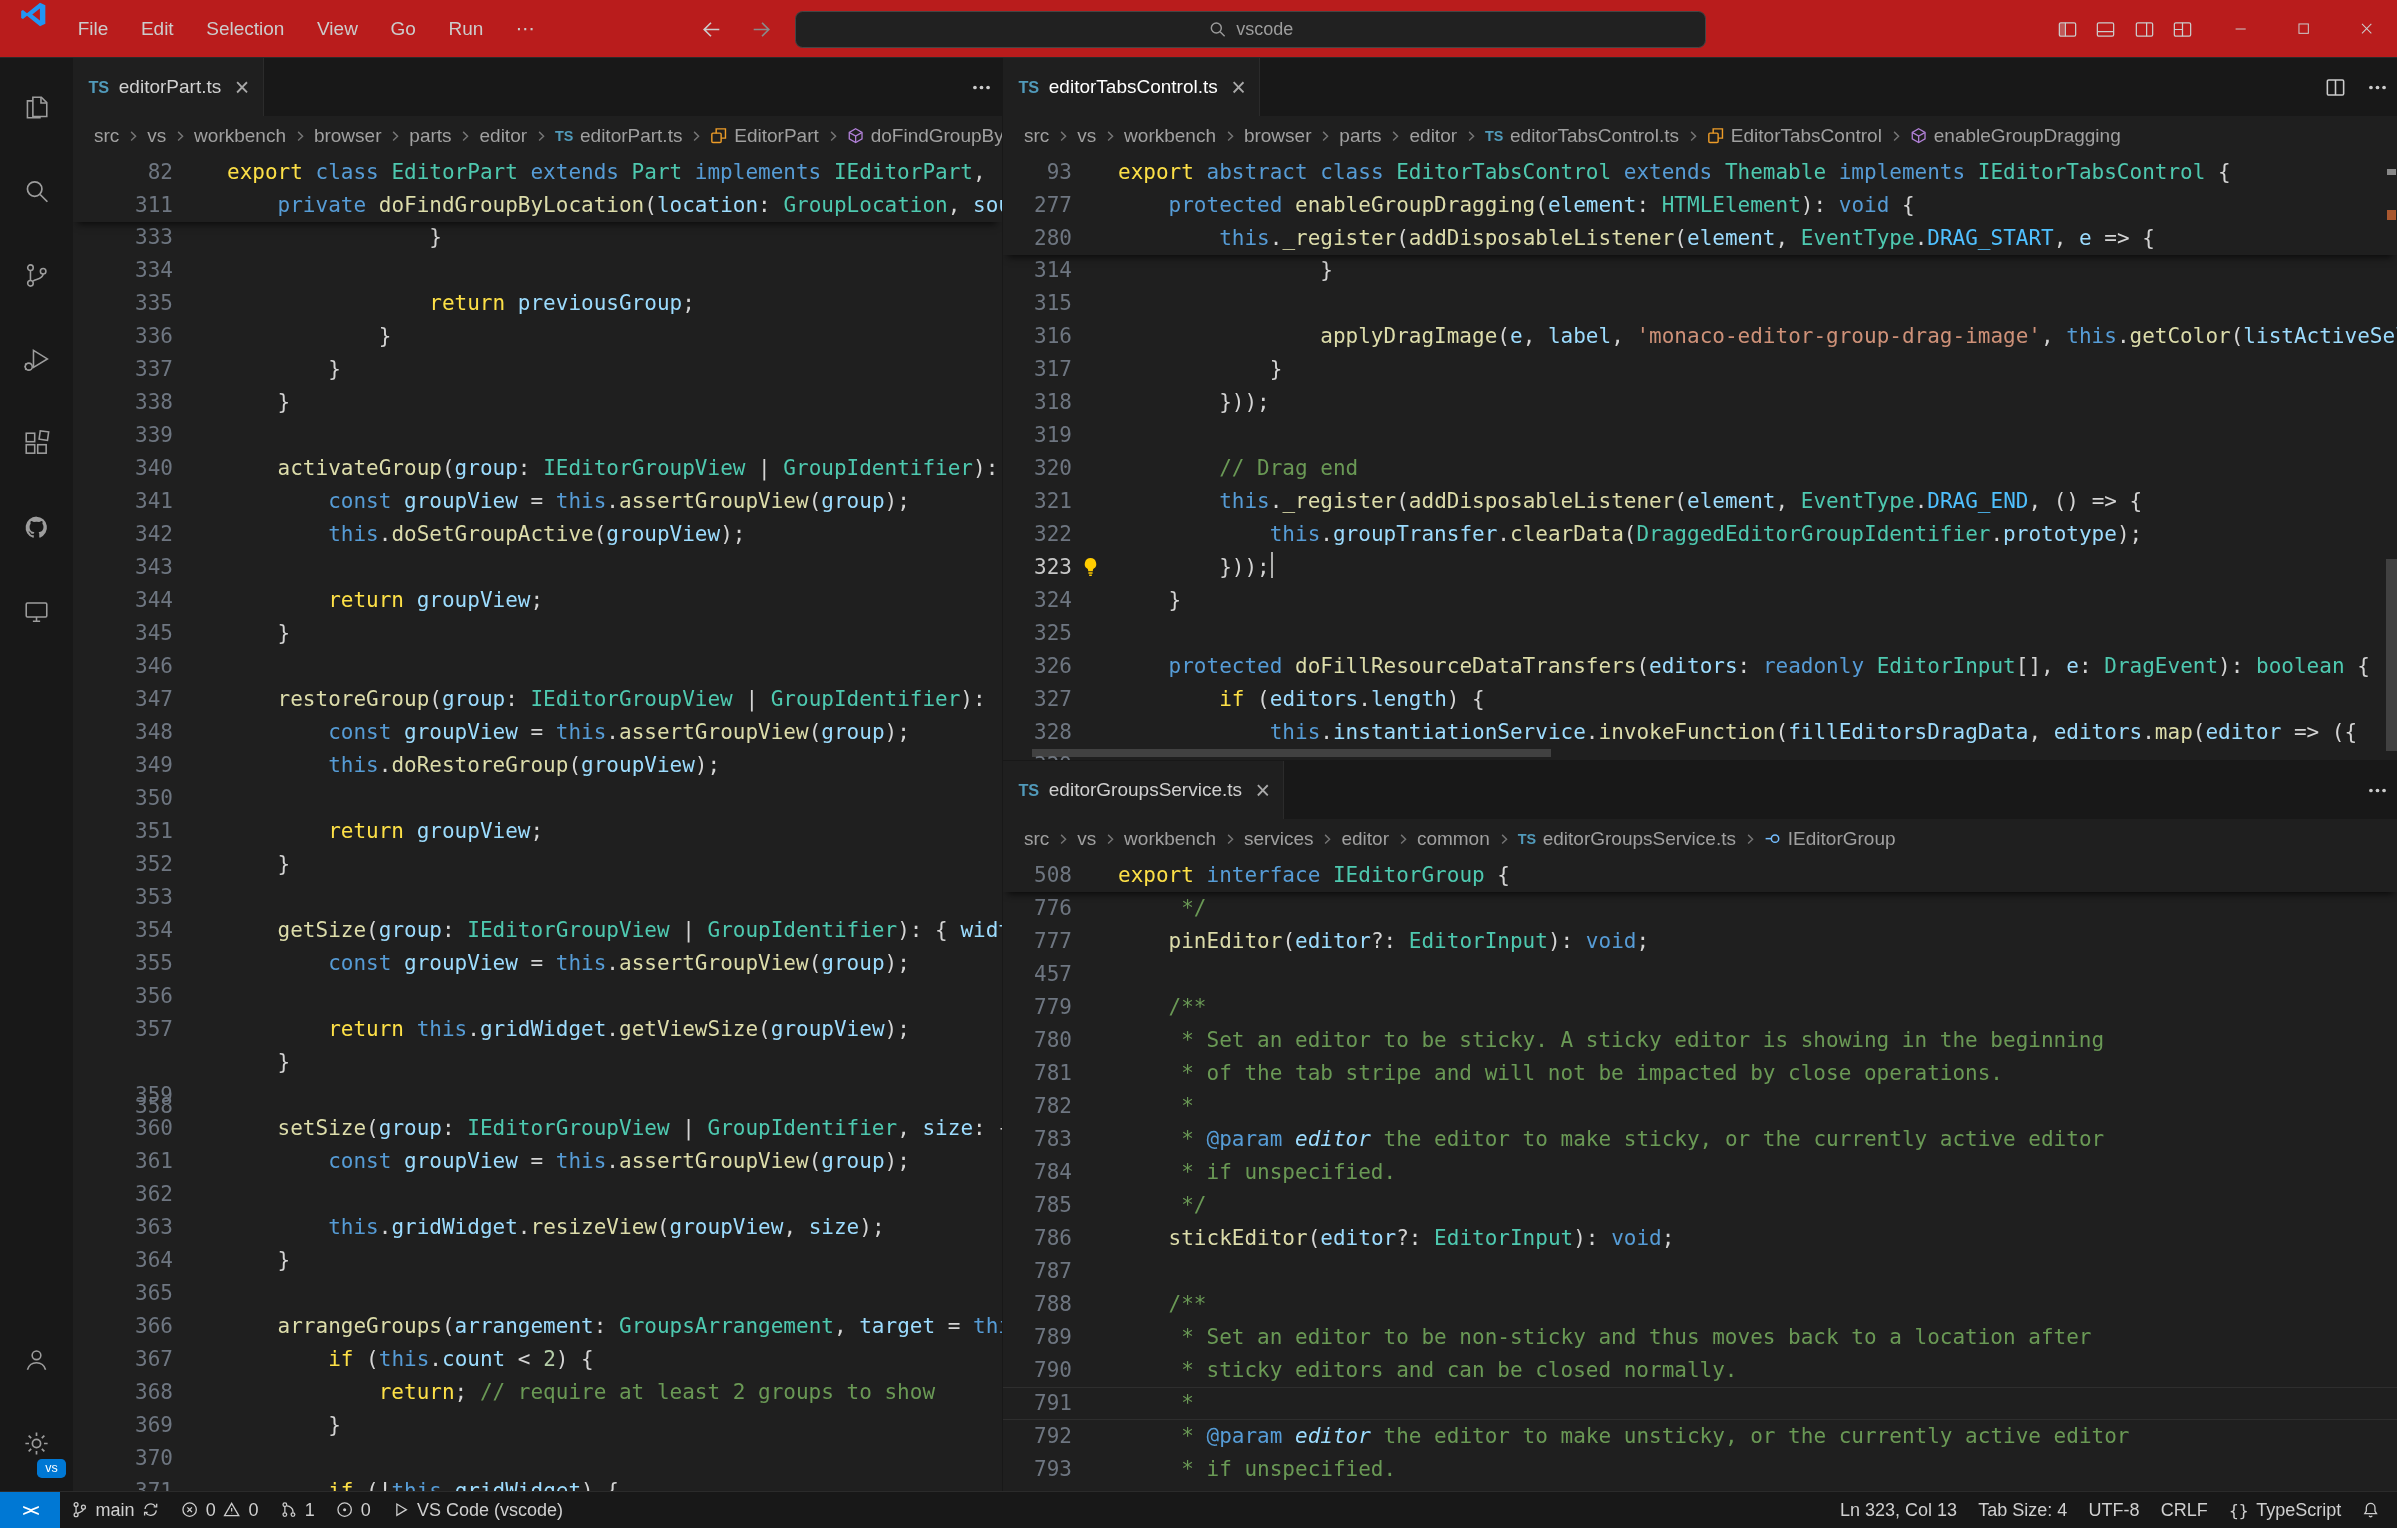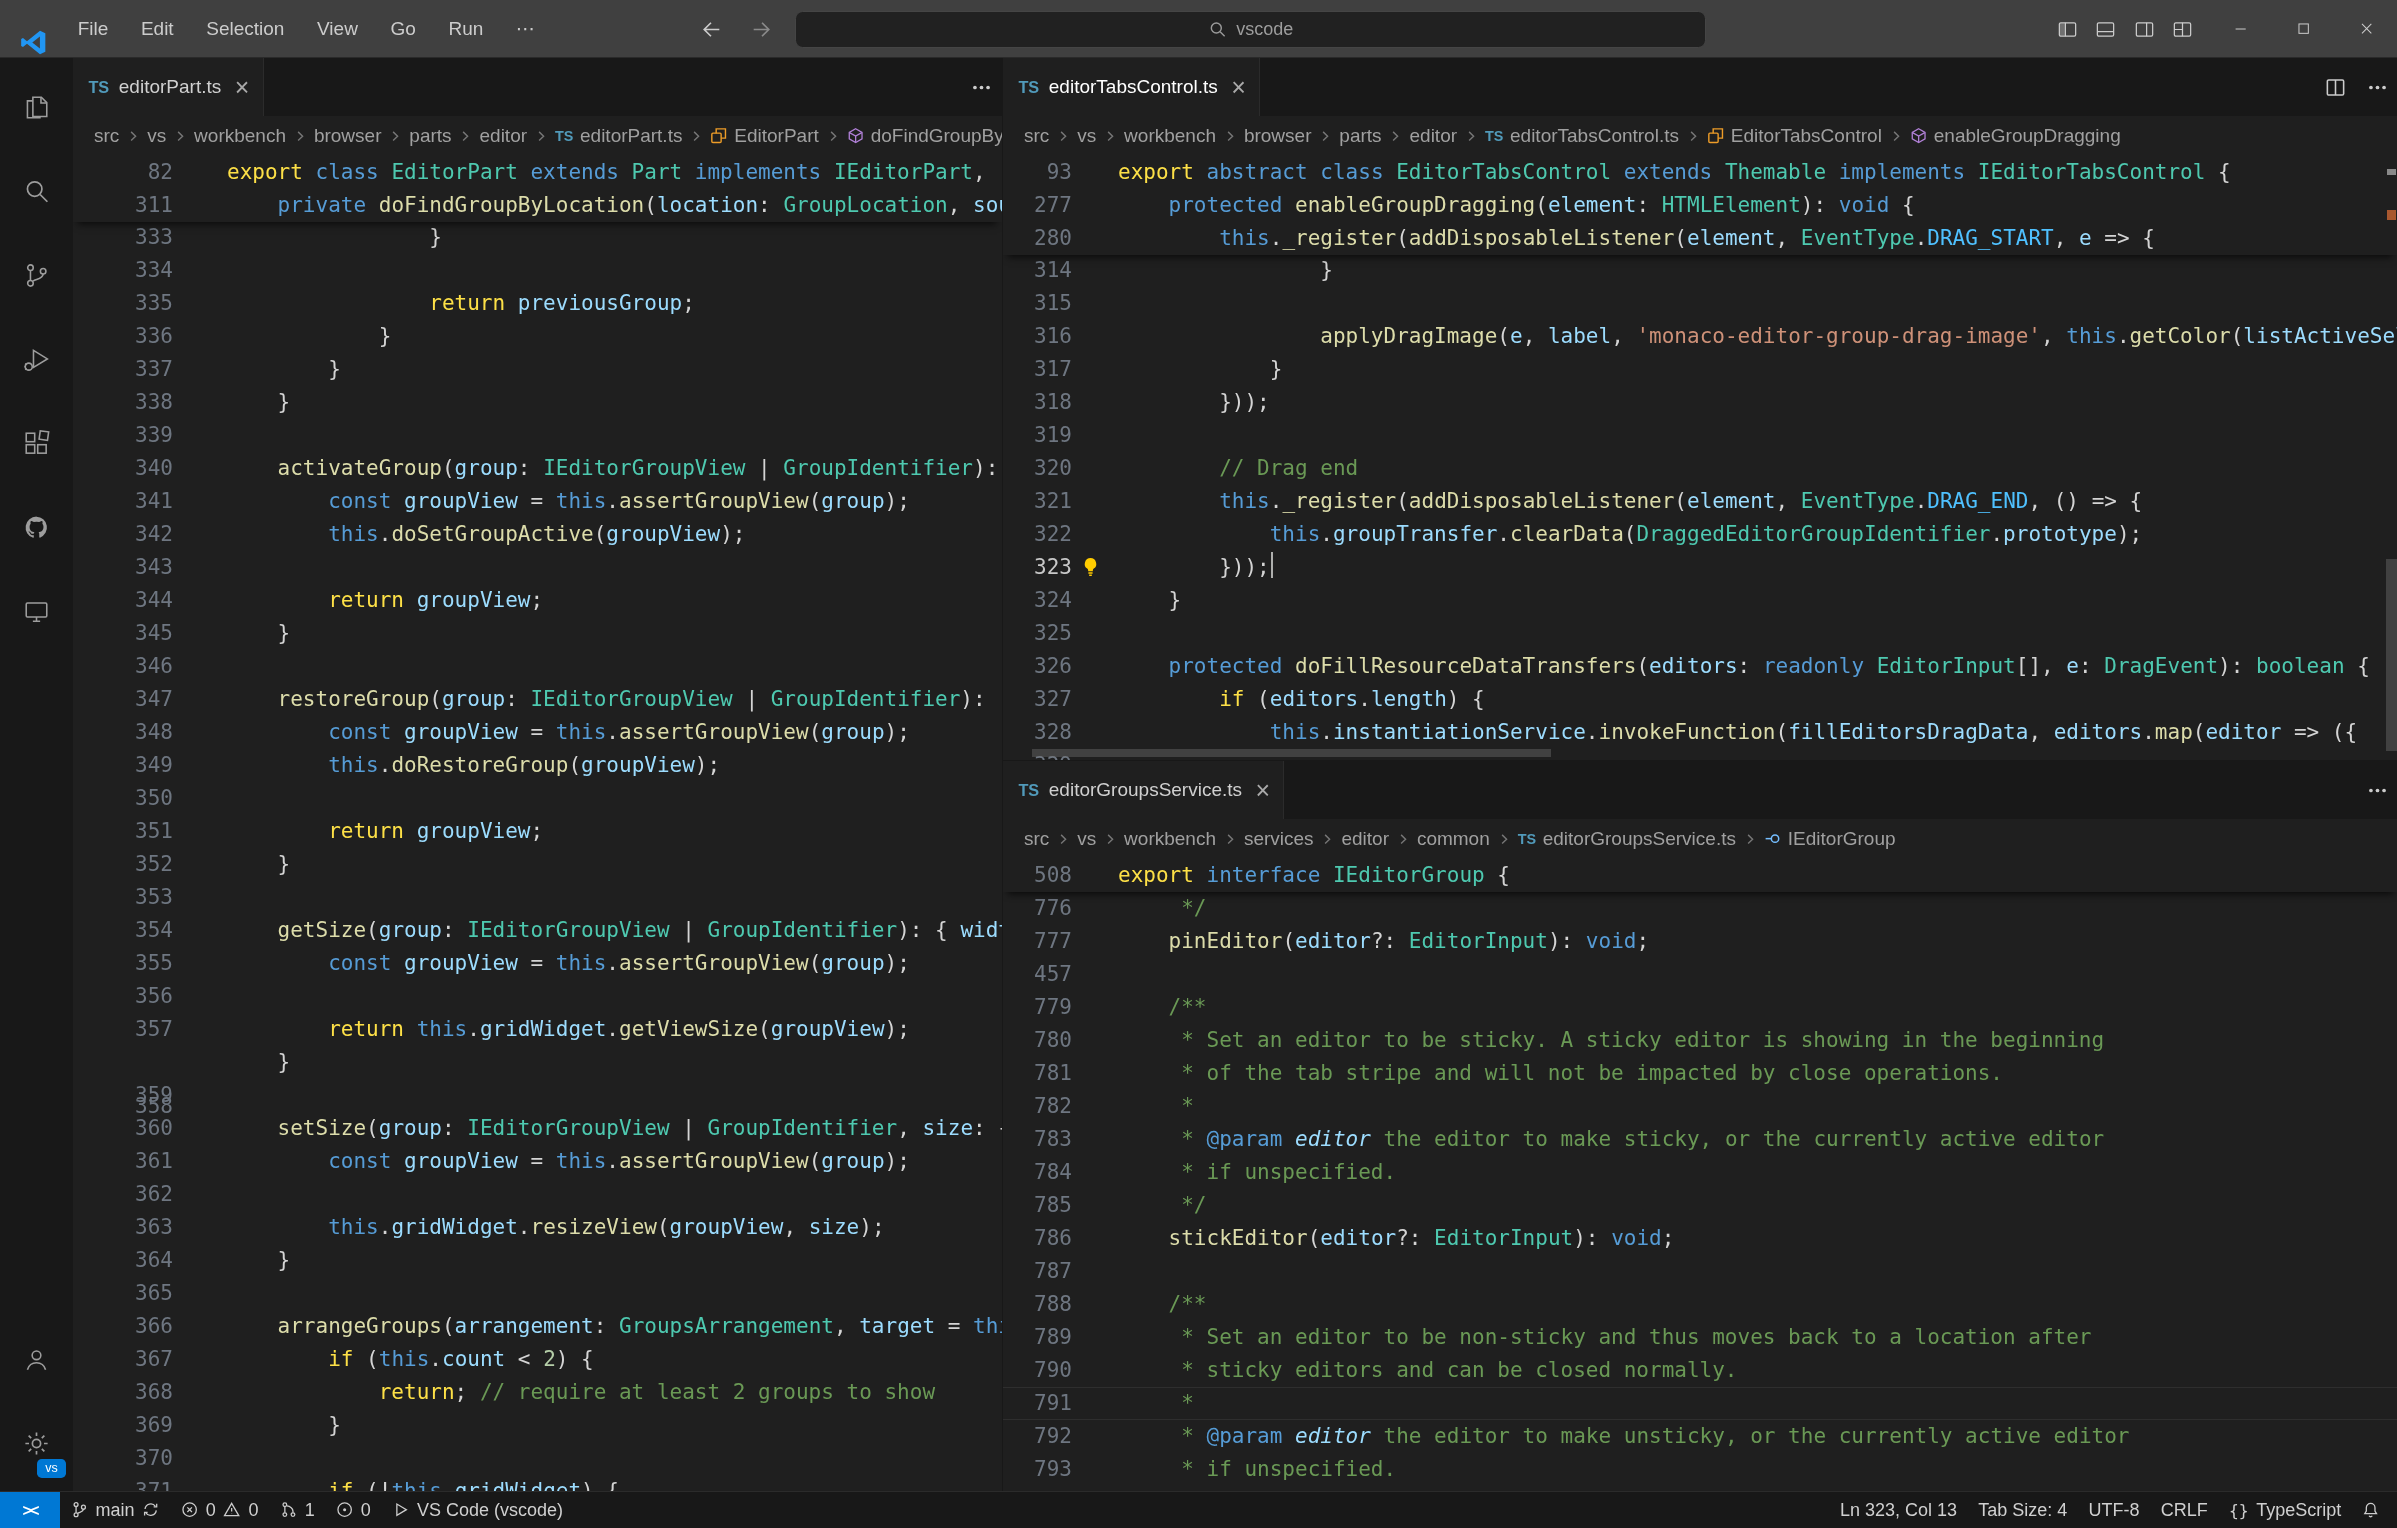--- a/index.html
+++ b/index.html
@@ -1,22 +1,22 @@
 <!DOCTYPE html>
 <html><head>
 <meta charset="utf-8">
 <style>
   *{margin:0;padding:0;box-sizing:border-box}
   html,body{width:2398px;height:1528px;overflow:hidden;background:#181818;
     font-family:"Liberation Sans",sans-serif;color:#cccccc;}
   svg{display:block}
 
   
-  #titlebar{position:absolute;left:0;top:0;width:2398px;height:58px;background:#404040;
-    border-bottom:1px solid #2a2a2a;display:flex;align-items:flex-end;z-index:20}
+  #titlebar{position:absolute;left:0;top:0;width:2398px;height:58px;background:#b91c1c;
+    border-bottom:1px solid #2a2a2a;display:flex;align-items:flex-start;z-index:20}
   #vscode-logo{margin:0 13.4px 0 19px}
   #menubar{display:flex;height:100%;align-items:center}
   .menu-item{padding:0 16.3px;font-size:19px;color:#cccccc;line-height:58px;cursor:default}
   #nav-arrows{position:absolute;left:699px;top:0;height:58px;display:flex;align-items:center;gap:25px}
   #command-center{position:absolute;left:795px;top:10.6px;width:911px;height:37px;background:#212121;
     border:1px solid #454545;border-radius:7.7px;display:flex;align-items:center;justify-content:center;
     gap:9.6px;color:#9d9d9d;font-size:18px}
   #layout-controls{position:absolute;right:204px;top:0;height:58px;display:flex;align-items:center;gap:15.4px}
   #window-controls{position:absolute;right:0;top:0;height:58px;display:flex}
   .win-btn{width:63px;height:58px;display:flex;align-items:center;justify-content:center}

